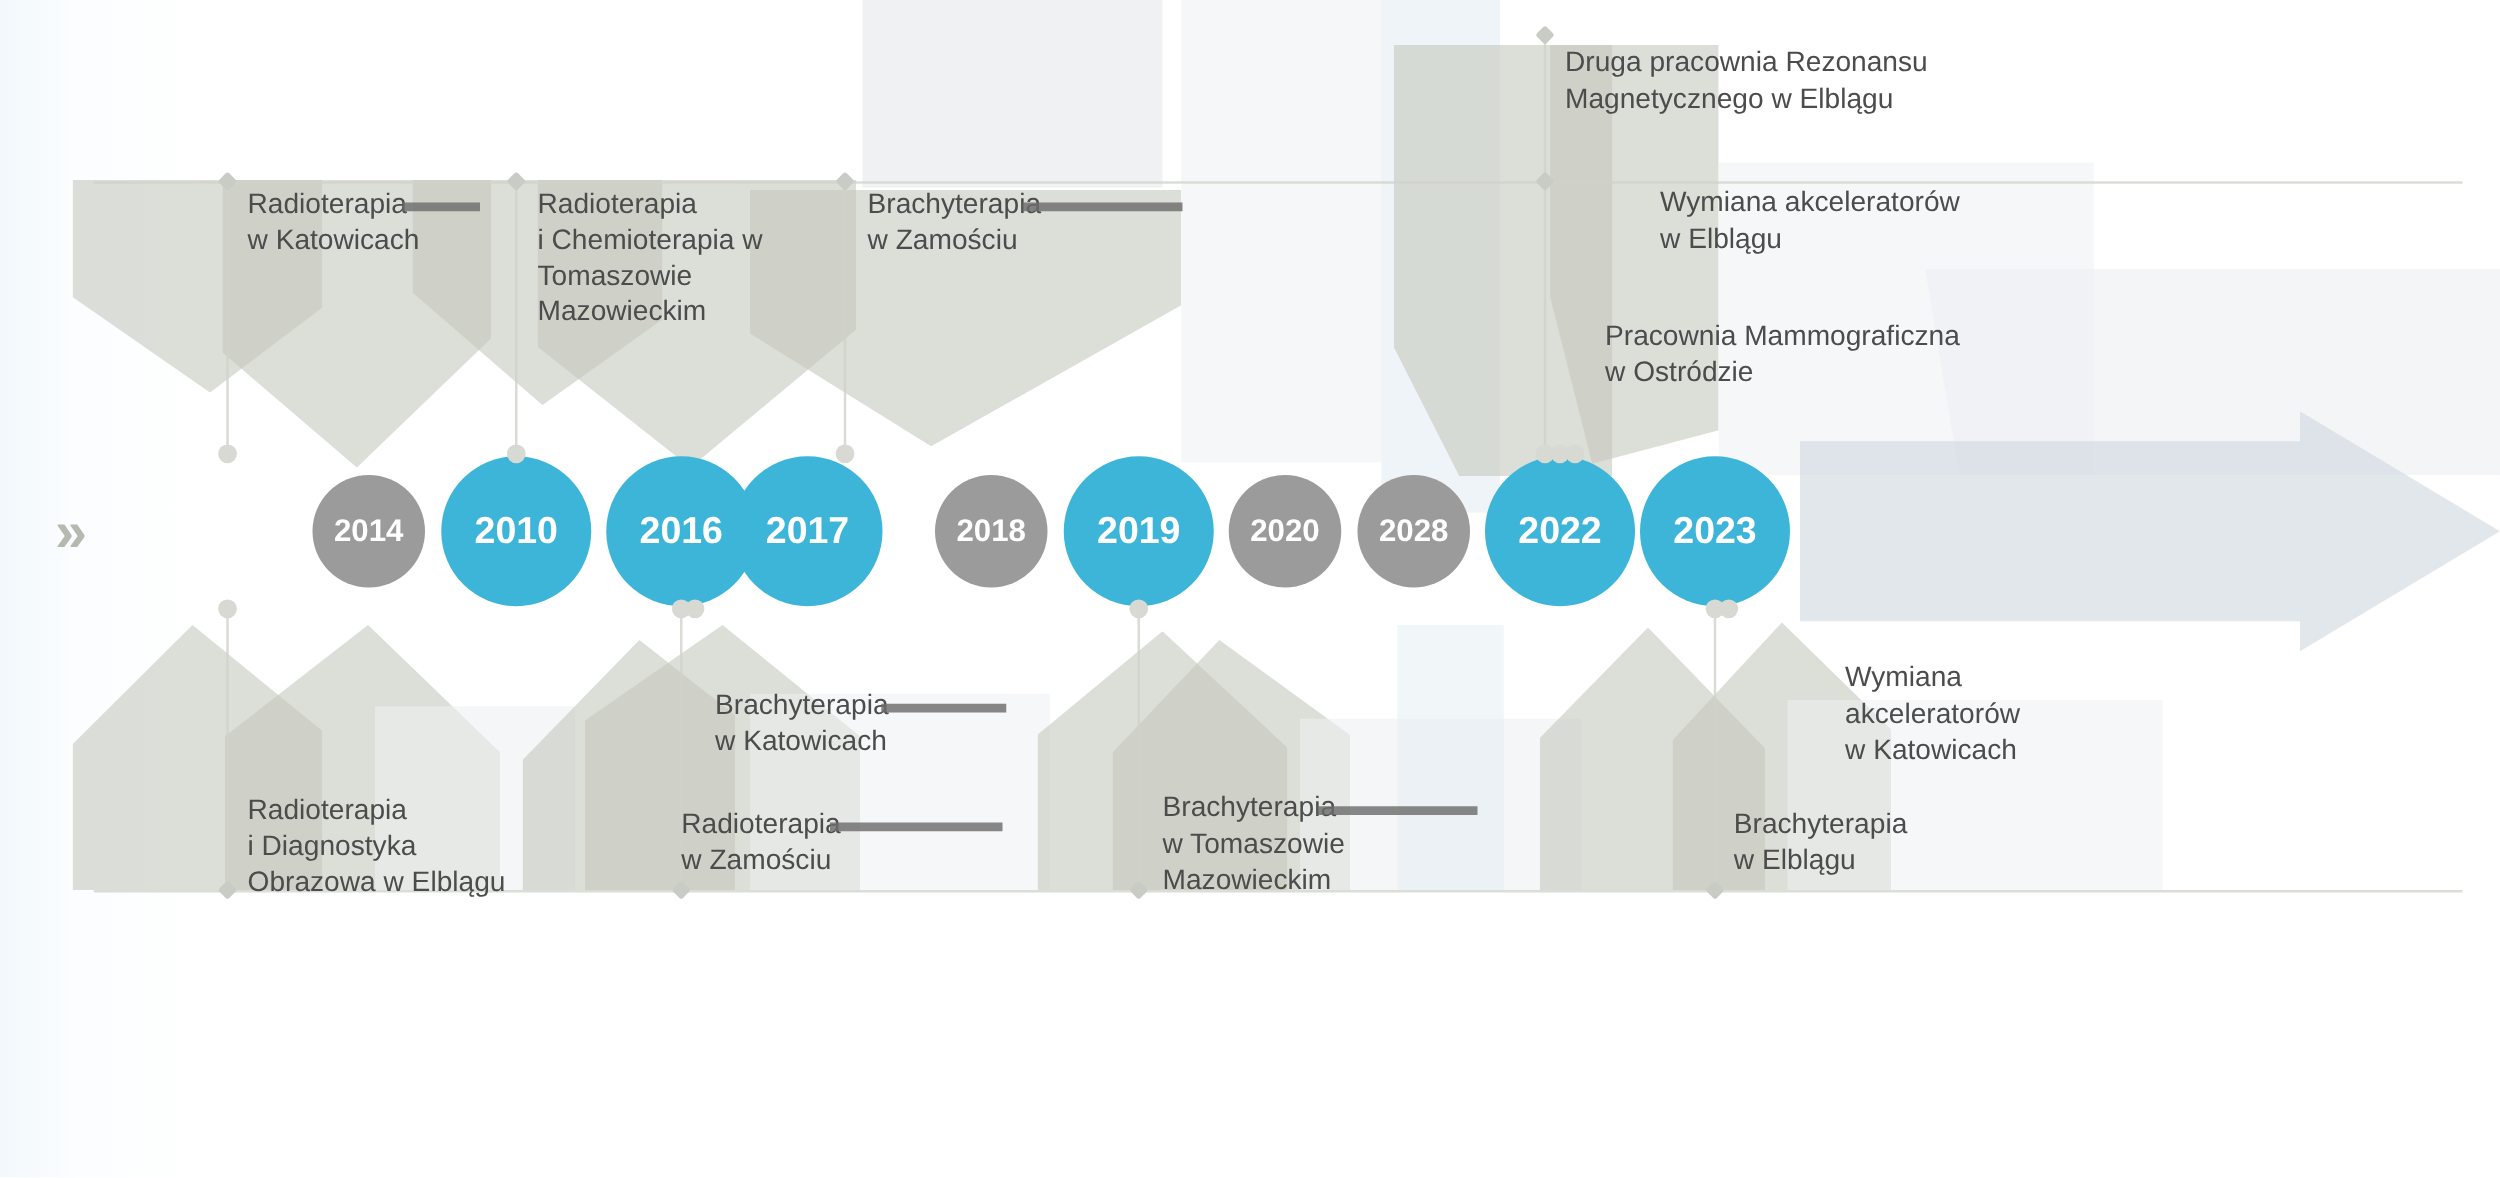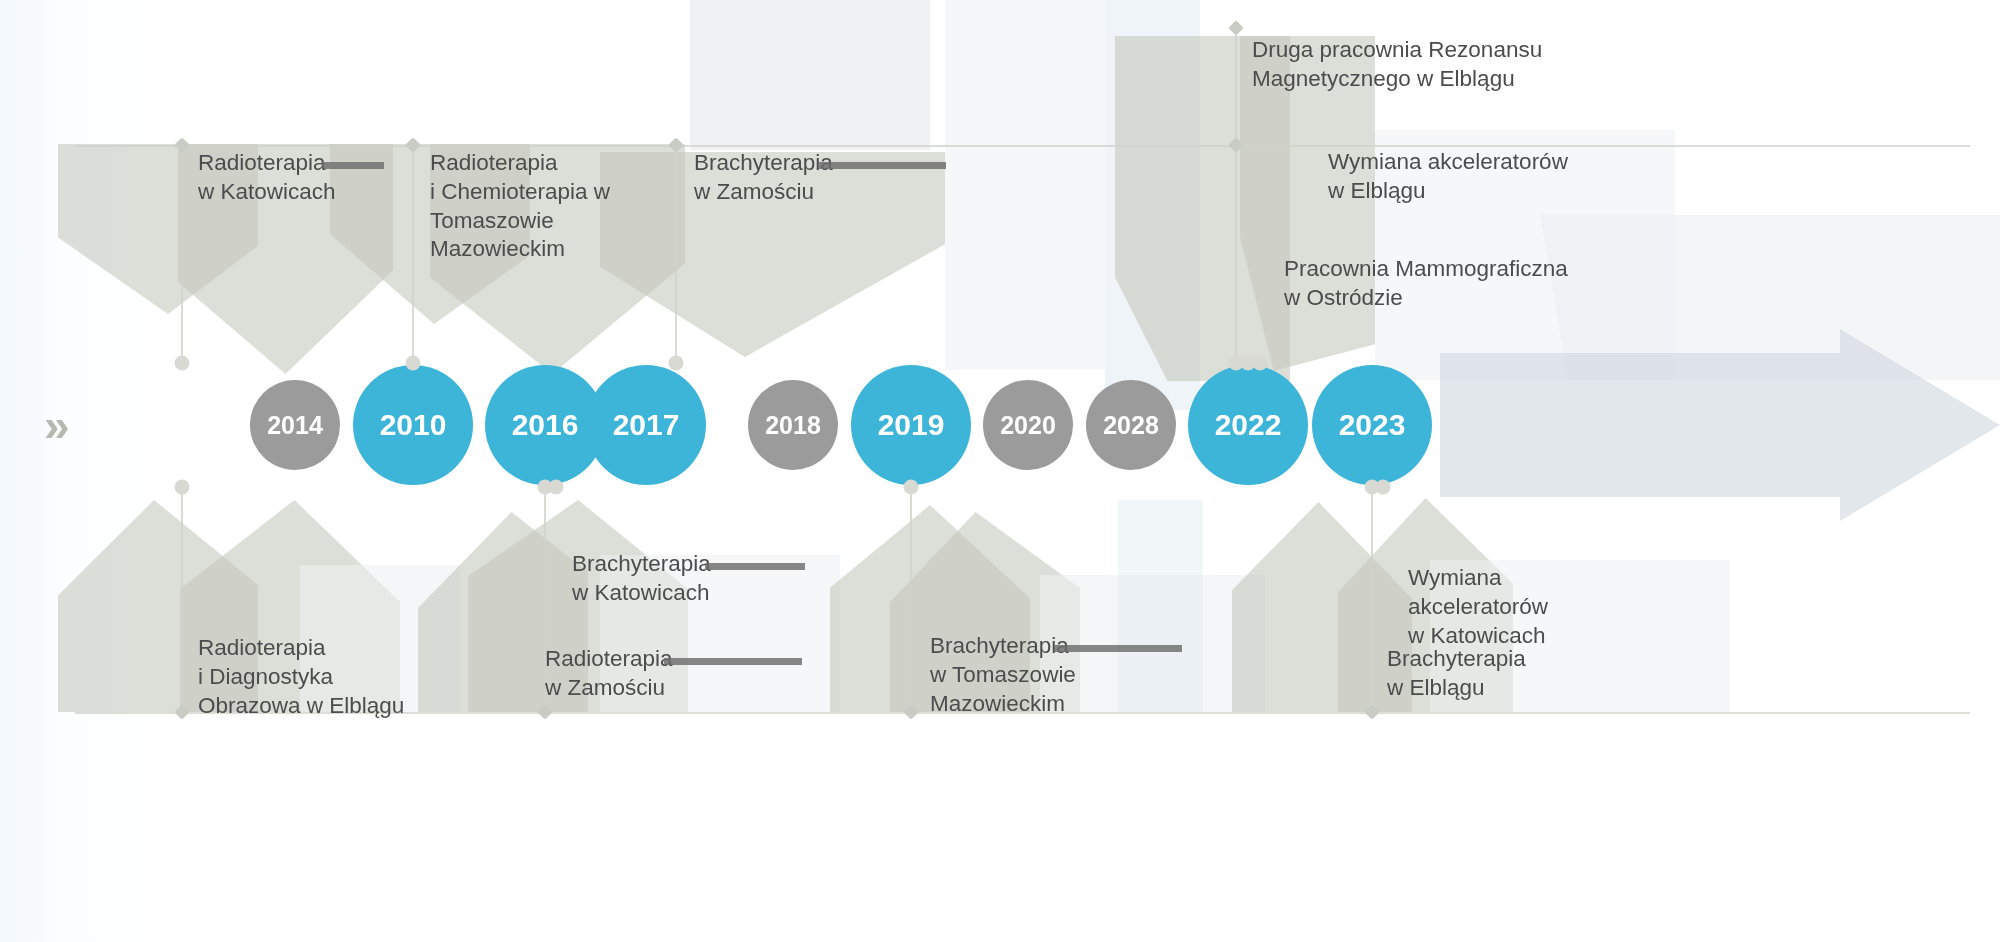--- a/index.html
+++ b/index.html
@@ -294,20 +294,20 @@
 
   <div class="label below" style="left:545px; top:645px; width:260px;">Radioterapia
 w Zamościu</div>
   <div class="label-underline" style="left:664px; top:658px; width:138px;"></div>
 
   <div class="label below" style="left:930px; top:632px; width:270px;">Brachyterapia
 w Tomaszowie
 Mazowieckim</div>
   <div class="label-underline" style="left:1054px; top:645px; width:128px;"></div>
 
-  <div class="label below" style="left:1408px; top:528px; width:240px;margin-top:36px;">Wymiana
+  <div class="label below" style="left:1476px; top:528px; width:240px;">Wymiana
 akceleratorów
 w Katowicach</div>
 
   <div class="label below" style="left:1387px; top:645px; width:250px;">Brachyterapia
 w Elblągu</div>
 
 </div>
 
 </body></html>

